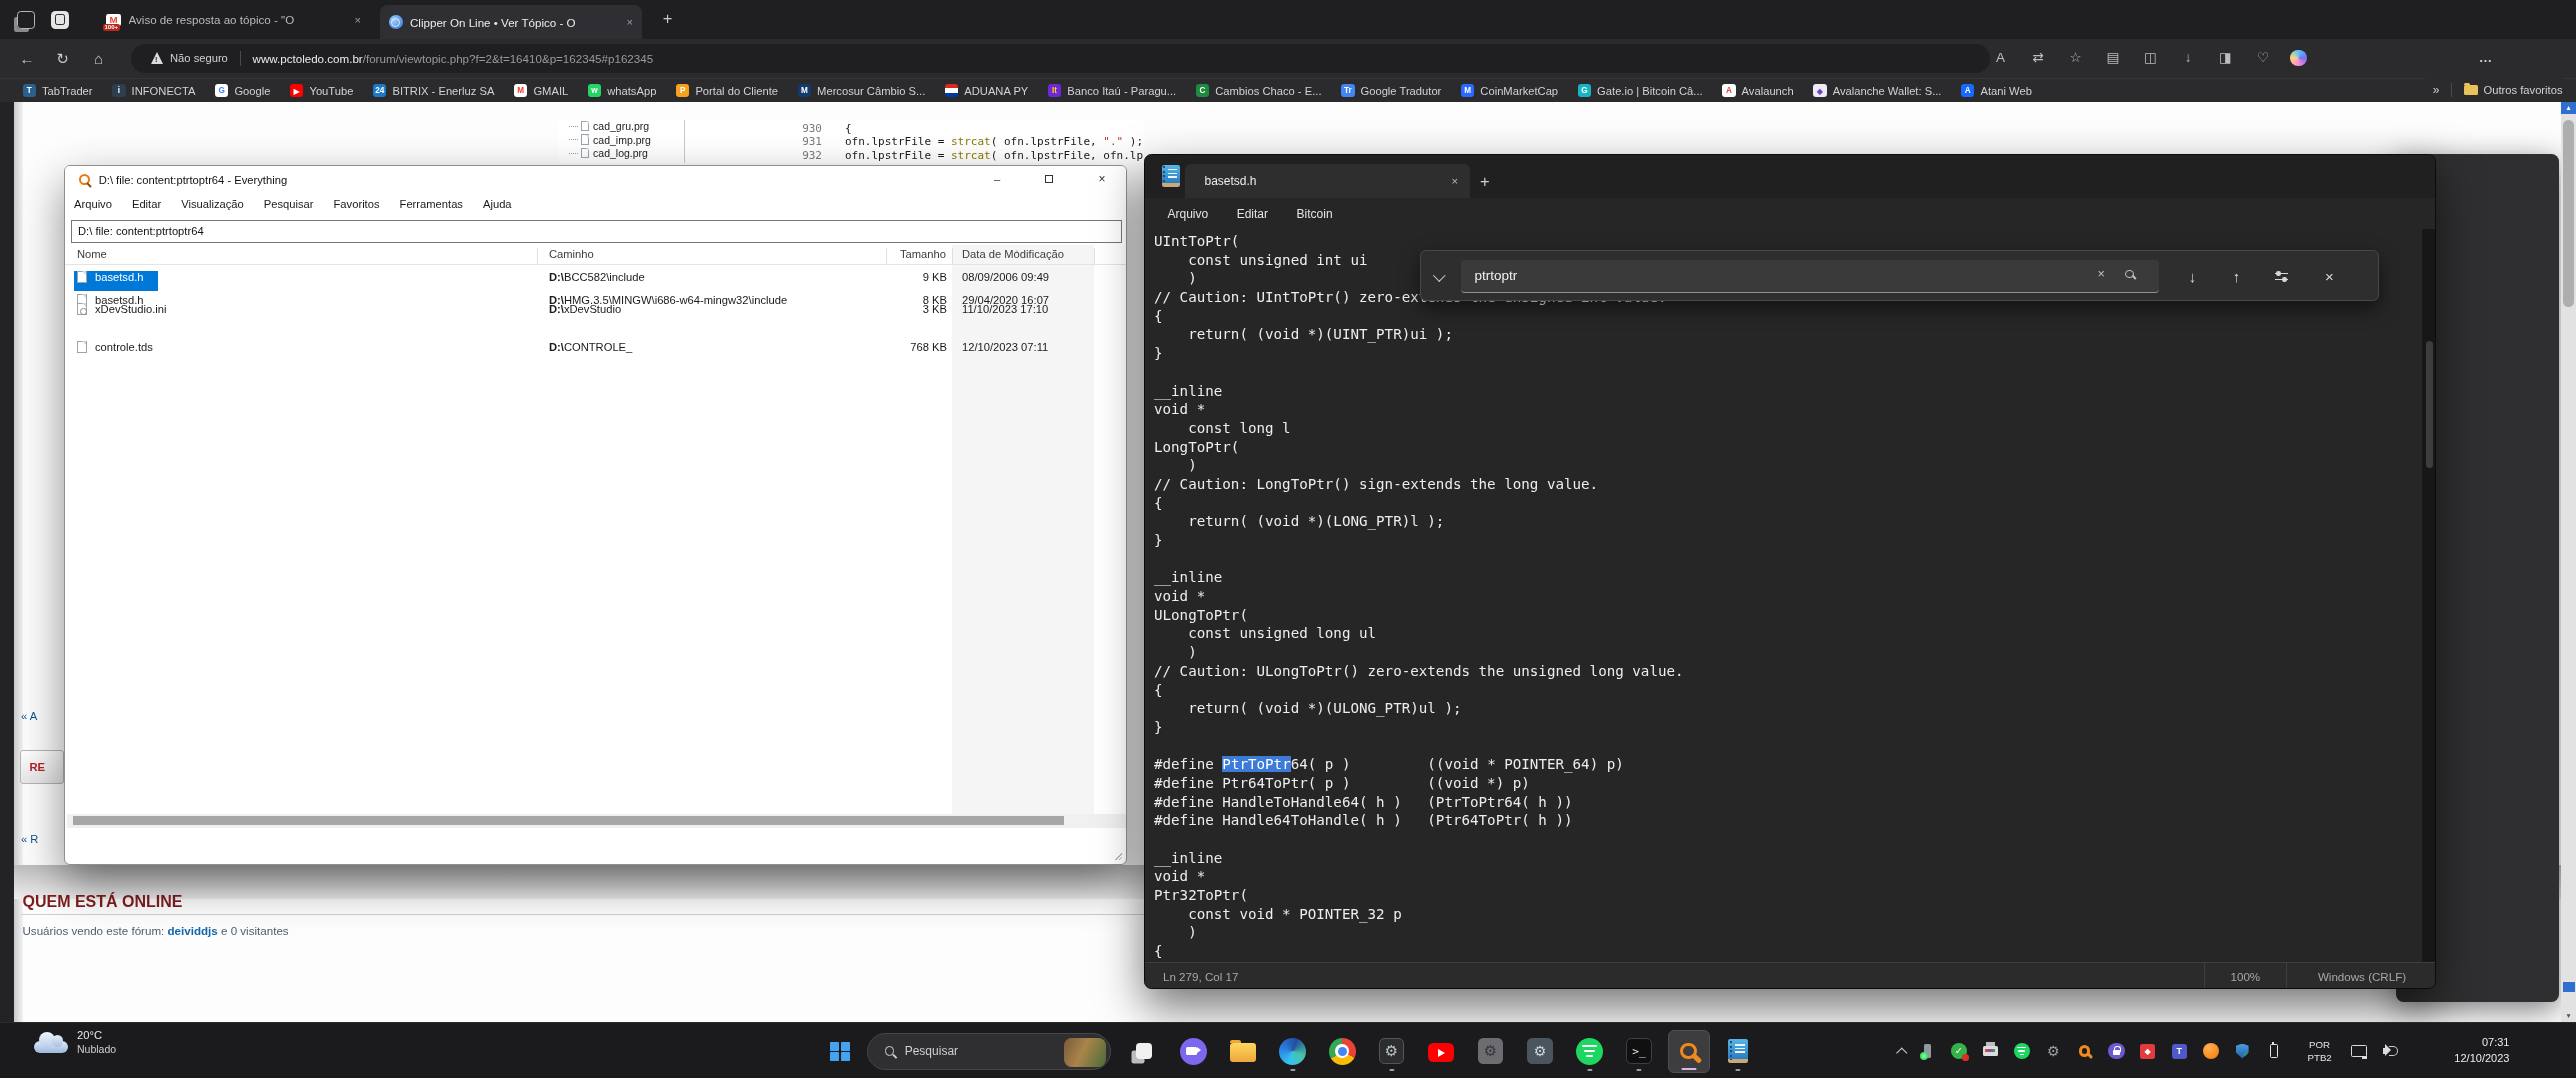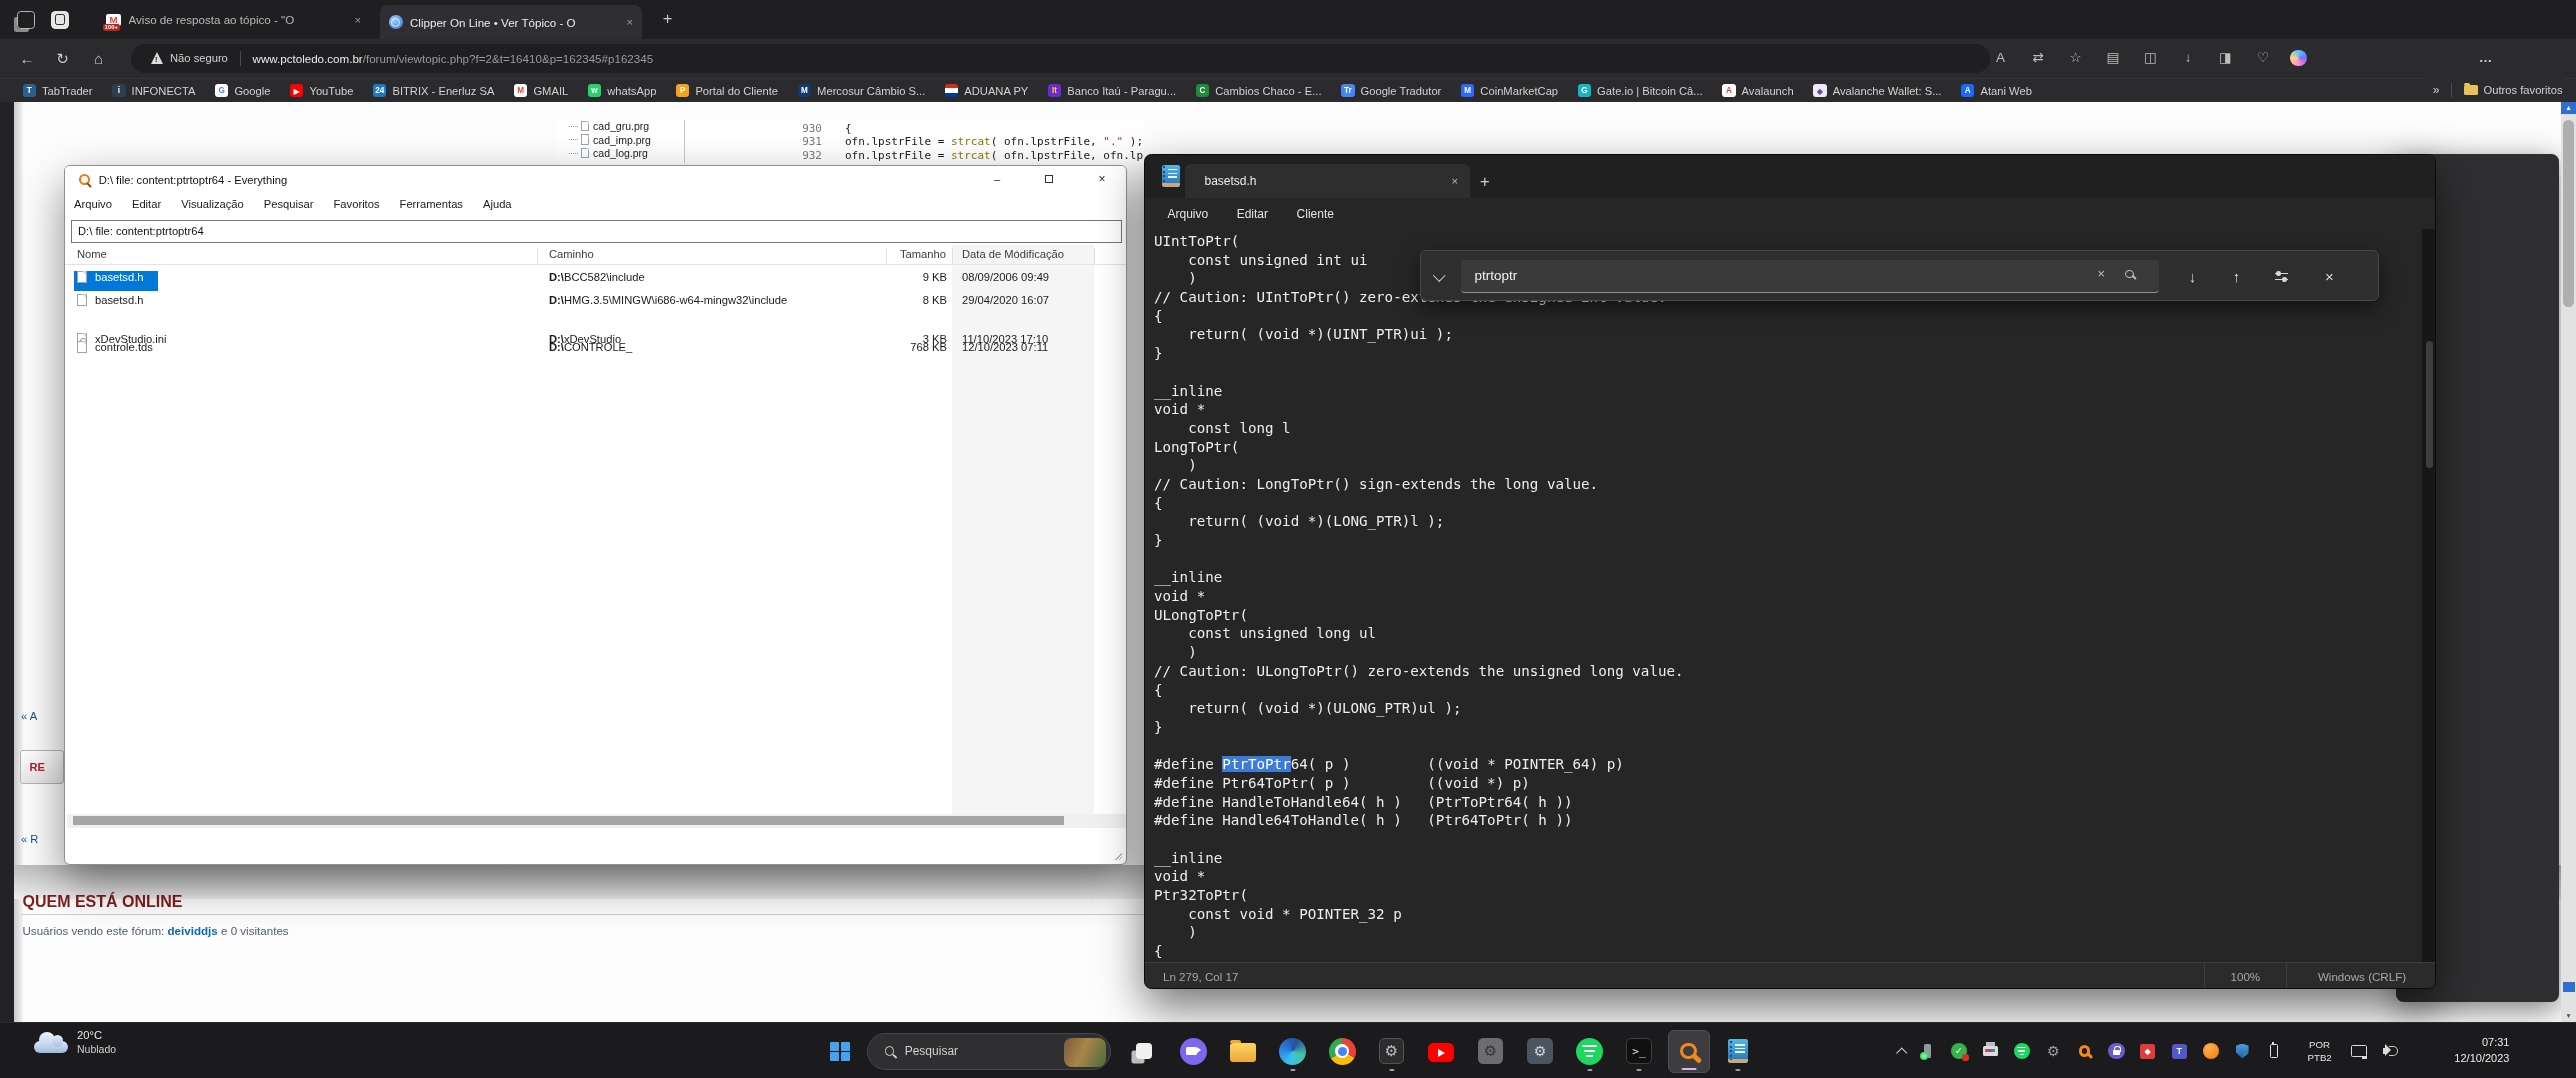--- a/index.html
+++ b/index.html
@@ -455,21 +455,21 @@
           <span class="r-size">9 KB</span>
           <span class="r-date">08/09/2006 09:49</span>
         </div>
         <div class="ev-row" style="top: 23px;">
           <span class="r-ic doc16"></span>
           <span class="r-name">basetsd.h</span>
           <span class="r-path"><b>D:\</b>HMG.3.5\MINGW\i686-w64-mingw32\include</span>
           <span class="r-size">8 KB</span>
           <span class="r-date">29/04/2020 16:07</span>
         </div>
-        <div class="ev-row" style="top: 62px;">
+        <div class="ev-row" style="top: 32px;">
           <span class="r-ic doc16 ini"></span>
           <span class="r-name">xDevStudio.ini</span>
           <span class="r-path"><b>D:\</b>xDevStudio</span>
           <span class="r-size">3 KB</span>
           <span class="r-date">11/10/2023 17:10</span>
         </div>
         <div class="ev-row" style="top: 70px;">
           <span class="r-ic doc16"></span>
           <span class="r-name">controle.tds</span>
           <span class="r-path"><b>D:\</b>CONTROLE_</span>
@@ -488,21 +488,21 @@
       <span class="np-appic"></span>
       <div class="np-tab">
         <span>basetsd.h</span>
         <span class="np-tabx">×</span>
       </div>
       <span class="np-plus">+</span>
     </div>
     <div class="np-menu" id="np-menu">
         <span>Arquivo</span>
         <span>Editar</span>
-        <span>Cliente</span>
+        <span>Bitcoin</span>
       </div>
     <div class="np-edit" id="np-edit">
         <div class="cl">UIntToPtr(</div>
         <div class="cl">    const unsigned int ui</div>
         <div class="cl">    )</div>
         <div class="cl">// Caution: UIntToPtr() zero-extends the unsigned int value.</div>
         <div class="cl">{</div>
         <div class="cl">    return( (void *)(UINT_PTR)ui );</div>
         <div class="cl">}</div>
         <div class="cl"></div>

